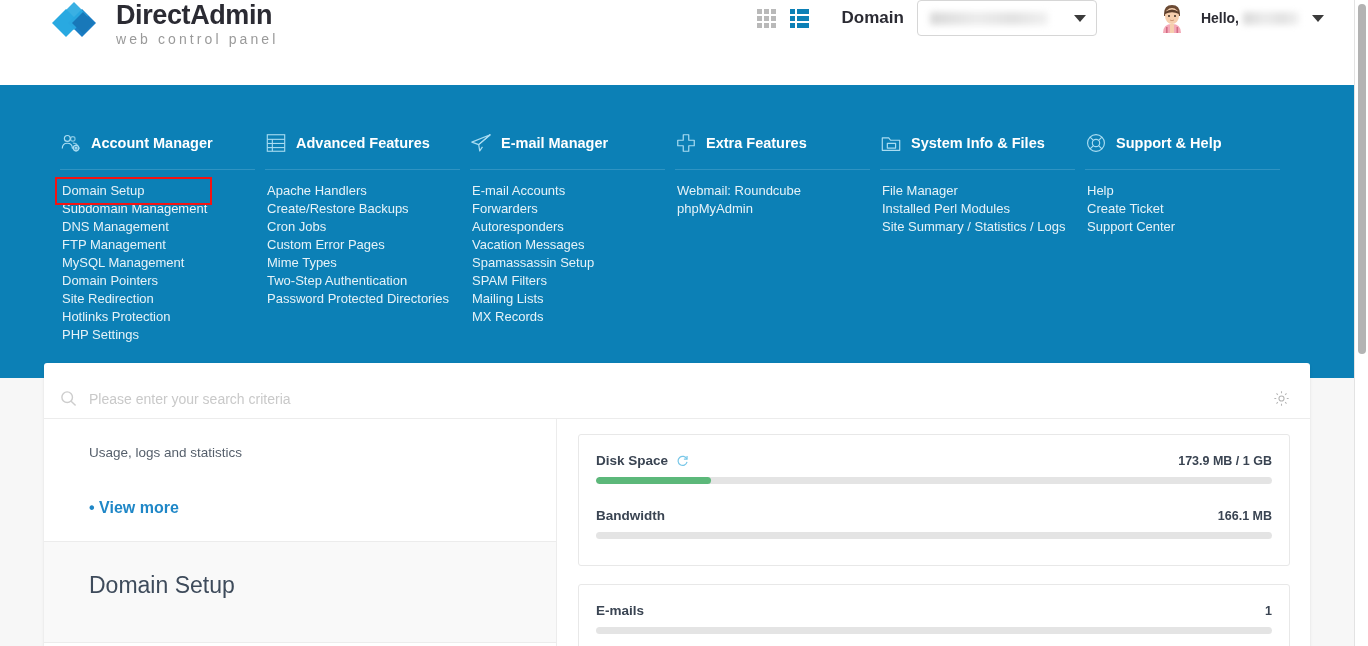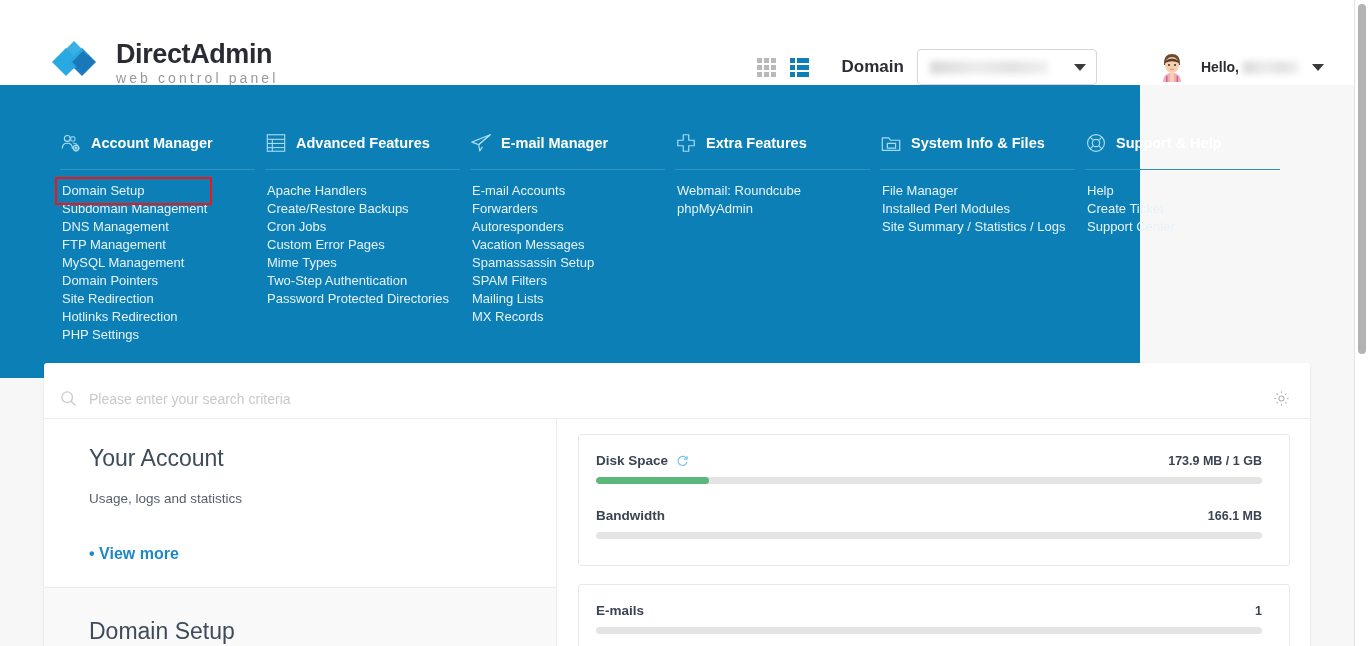--- a/index.html
+++ b/index.html
@@ -27,21 +27,21 @@
     position: absolute; top: 4px; left: 3px;
     width: 8px; height: 350px;
     background: #b3b3b3;
     border-radius: 4px;
   }
   
   #topbar {
     position: absolute; top: 0; left: 0;
     width: 1354px; height: 85px;
     background: #ffffff;
-    display: flex; align-items: flex-end;
+    display: flex; align-items: flex-start;
   }
   #logo-wrap {
     display: flex; align-items: center;
     margin-left: 50px;
   }
   #logo-mark { width: 56px; height: 46px; margin-right: 10px; }
   #logo-text { line-height: 1; padding-top: 2px; }
   #logo-title {
     font-size: 27px; font-weight: bold; color: #2b2b33;
     letter-spacing: -0.4px;
@@ -85,21 +85,21 @@
   #user-area {
     display: flex; align-items: center; margin-left: 62px; cursor: pointer;
   }
   #avatar { width: 26px; height: 30px; margin-right: 16px; }
   #hello-text { font-size: 14px; font-weight: bold; color: #2b2b33; }
   #user-name { width: 56px; margin-left: 4px; vertical-align: -1px; }
   #user-caret { margin-left: 13px; }
   
   #navband {
     position: absolute; top: 85px; left: 0;
-    width: 1140px; height: 293px;
+    width: 1354px; height: 293px;
     background: #0c80b6;
   }
   #navgrid {
     position: absolute; top: 45px; left: 60px;
     width: 1230px;
     display: grid;
     grid-template-columns: repeat(6, 205px);
   }
   .navcol { padding-right: 10px; }
   .navhead {
@@ -172,21 +172,21 @@
     font-size: 13.5px; color: #555f6b; margin-bottom: 39px;
   }
   .panel .viewmore {
     font-size: 16px; font-weight: bold; color: #1f87c7;
     text-decoration: none; cursor: pointer;
   }
   .panel.gray { background: #f9f9f9; padding-top: 30px; }
   .statcard {
     border: 1px solid #e8e8e8; border-radius: 3px;
     background: #fff;
-    padding: 18px 27px 20px 17px;
+    padding: 18px 17px 20px 17px;
     margin-bottom: 18px;
   }
   .statrow { margin-bottom: 6px; }
   .statrow + .statrow { margin-top: 24px; }
   .stathead {
     display: flex; align-items: center; justify-content: space-between;
     margin-bottom: 9px;
   }
   .statname {
     font-size: 13.5px; font-weight: bold; color: #3a4452;
@@ -286,21 +286,21 @@
         </div>
         <div class="navdiv"></div>
         <div class="navlinks">
           <a class="navlink highlighted">Domain Setup</a>
           <a class="navlink">Subdomain Management</a>
           <a class="navlink">DNS Management</a>
           <a class="navlink">FTP Management</a>
           <a class="navlink">MySQL Management</a>
           <a class="navlink">Domain Pointers</a>
           <a class="navlink">Site Redirection</a>
-          <a class="navlink">Hotlinks Redirection</a>
+          <a class="navlink">Hotlinks Protection</a>
           <a class="navlink">PHP Settings</a>
         </div>
       </div>
 
       <div class="navcol">
         <div class="navhead">
           <svg class="hicon" viewBox="0 0 24 24" fill="none" stroke="#a9dcf2" stroke-width="1.2">
             <rect x="2.5" y="3" width="19" height="18"></rect>
             <line x1="2.5" y1="8" x2="21.5" y2="8"></line>
             <line x1="2.5" y1="12.5" x2="21.5" y2="12.5"></line>
@@ -410,21 +410,20 @@
           <circle cx="10" cy="10" r="3"></circle>
           <path d="M10 1.6v2.2M10 16.2v2.2M1.6 10h2.2M16.2 10h2.2M4.1 4.1l1.6 1.6M14.3 14.3l1.6 1.6M15.9 4.1l-1.6 1.6M5.7 14.3l-1.6 1.6"></path>
         </svg>
       </div>
     </div>
 
     <div id="content">
       <div id="left-col">
 
         <div class="panel">
-          <h2>Your Account</h2>
           <div class="psub">Usage, logs and statistics</div>
           <a class="viewmore">• View more</a>
         </div>
 
         <div class="panel gray">
           <h2>Domain Setup</h2>
 
         </div>
 
       </div>

